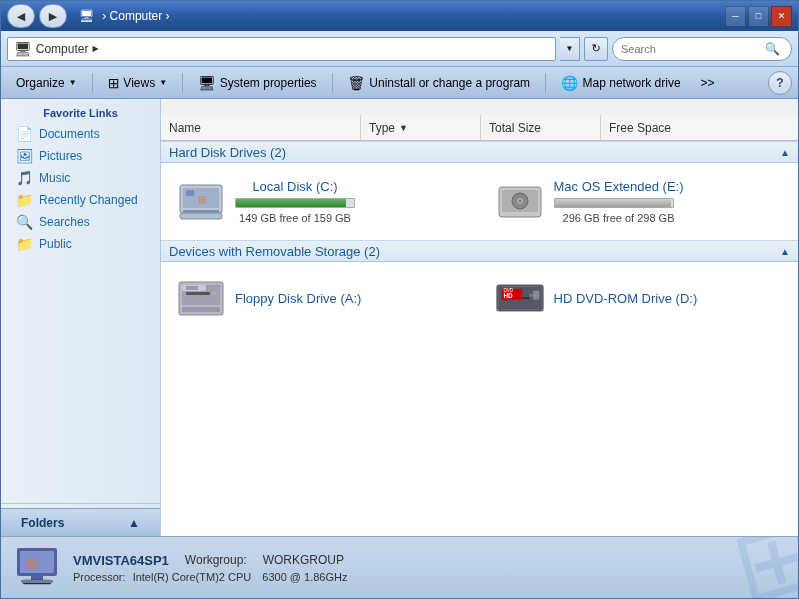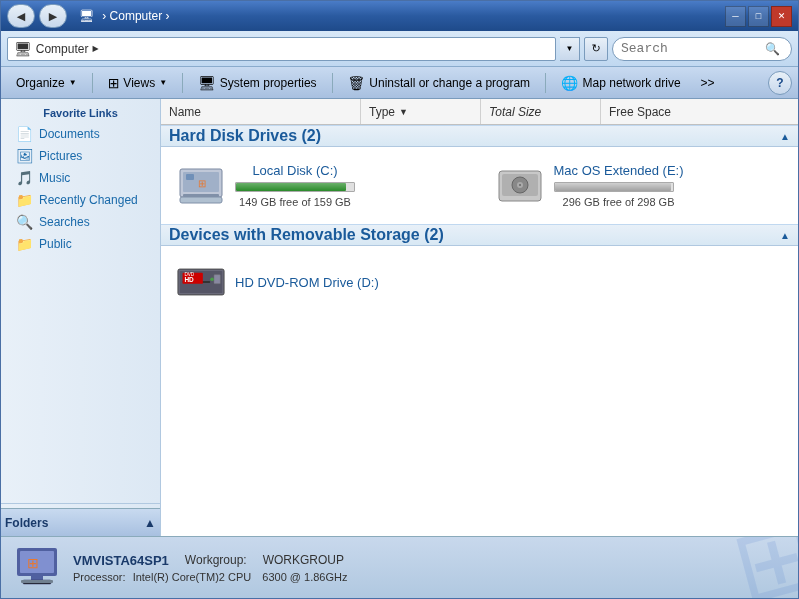--- a/index.html
+++ b/index.html
@@ -135,25 +135,24 @@
       border-radius: 12px;
       background: white;
       display: flex;
       align-items: center;
       padding: 0 8px;
       gap: 4px;
     }
     .search-box input {
       border: none;
       outline: none;
-      font-size: 13px;
+      font-size: 11px;
       color: #999;
       width: 140px;
       background: transparent;
-      font-family: Liberation Mono, monospace;
     }
 
     
     .toolbar {
       height: 32px;
       background: linear-gradient(to bottom, #c8daf0, #a8c0e0);
       border-bottom: 1px solid #7a9bbc;
       display: flex;
       align-items: center;
       padding: 0 6px;
@@ -244,35 +243,36 @@
       height: 1px;
       background: #b0c8e0;
       margin: 4px 0;
     }
     .folders-bar {
       height: 28px;
       background: linear-gradient(to bottom, #c8daf0, #a8c0e0);
       border-top: 1px solid #8aaabb;
       display: flex;
       align-items: center;
-      padding: 0 4px;
+      padding: 0 20px;
       font-size: 12px;
       font-weight: bold;
       color: #1a3a6a;
       cursor: pointer;
       justify-content: space-between;
     }
 
     
     .file-area {
       flex: 1;
       background: white;
       overflow-y: auto;
       display: flex;
       flex-direction: column;
+      margin-top: 16px;
     }
     .column-header {
       display: flex;
       align-items: center;
       height: 26px;
       border-bottom: 1px solid #c0c0c0;
       background: #f5f5f5;
       flex-shrink: 0;
     }
     .col-name {
@@ -300,21 +300,20 @@
     }
     .col-total {
       width: 120px;
       padding: 2px 8px;
       font-size: 12px;
       color: #333;
       height: 100%;
       display: flex;
       align-items: center;
       border-right: 1px solid #d0d0d0;
-      font-style: italic;
     }
     .col-free {
       flex: 1;
       padding: 0 8px;
       font-size: 12px;
       color: #333;
       height: 100%;
       display: flex;
       align-items: center;
     }
@@ -325,23 +324,23 @@
       background: linear-gradient(to bottom, #e8f0f8, #d8e8f4);
       border-bottom: 1px solid #b0c8e0;
       border-top: 1px solid #c0d8f0;
       display: flex;
       align-items: center;
       justify-content: space-between;
       padding: 0 8px;
       flex-shrink: 0;
     }
     .section-title {
-      font-size: 16px;
+      font-size: 13px;
       color: #1a5a9a;
-      font-weight: bold;
+      font-weight: normal;
     }
     .section-collapse {
       font-size: 10px;
       color: #1a5a9a;
       cursor: pointer;
     }
 
     .drives-grid {
       display: grid;
       grid-template-columns: 1fr 1fr;
@@ -581,20 +580,41 @@
         </div>
       </div>
 
       <div class="section-header">
         <span class="section-title">Devices with Removable Storage (2)</span>
         <span class="section-collapse">▲</span>
       </div>
 
       <div class="drives-grid">
 
+        <div class="drive-item">
+          <div class="drive-icon">
+            <svg width="46" height="40" viewBox="0 0 46 40">
+
+              <rect x="1" y="4" width="44" height="33" rx="2" fill="#b8b8c8" stroke="#888" stroke-width="1"></rect>
+              <rect x="4" y="7" width="38" height="20" rx="1" fill="#a0a0b0"></rect>
+
+              <rect x="8" y="14" width="24" height="3" rx="1" fill="#555"></rect>
+
+              <circle cx="36" cy="15" r="2" fill="#90c890"></circle>
+
+              <rect x="4" y="29" width="38" height="5" rx="1" fill="#9898a8"></rect>
+
+              <rect x="4" y="7" width="24" height="6" rx="1" fill="#c8c8d8"></rect>
+              <rect x="8" y="8" width="12" height="4" rx="0.5" fill="#9898b8"></rect>
+            </svg>
+          </div>
+          <div class="drive-info">
+            <span class="drive-name">Floppy Disk Drive (A:)</span>
+          </div>
+        </div>
 
         <div class="drive-item">
           <div class="drive-icon">
             <svg width="52" height="40" viewBox="0 0 52 40">
 
               <rect x="1" y="6" width="50" height="28" rx="2" fill="#6a6a7a" stroke="#444" stroke-width="1"></rect>
               <rect x="3" y="8" width="46" height="24" rx="1" fill="#555566"></rect>
 
               <rect x="6" y="19" width="30" height="2" rx="1" fill="#333"></rect>
 

